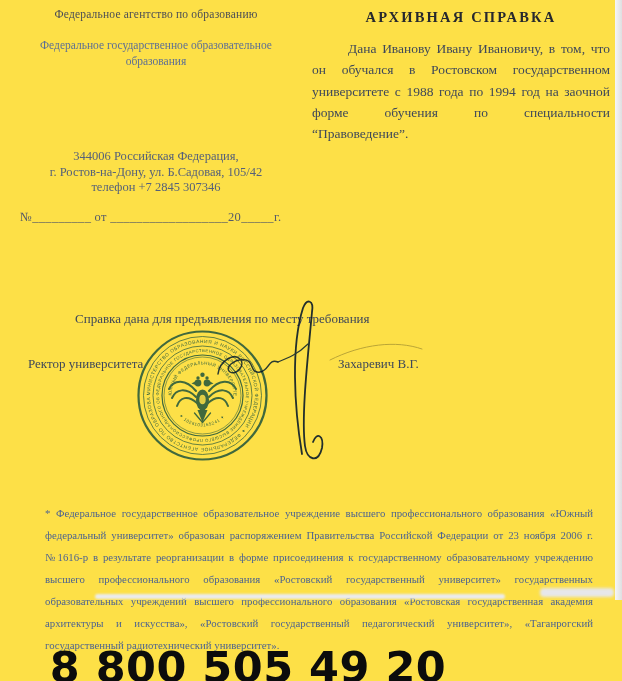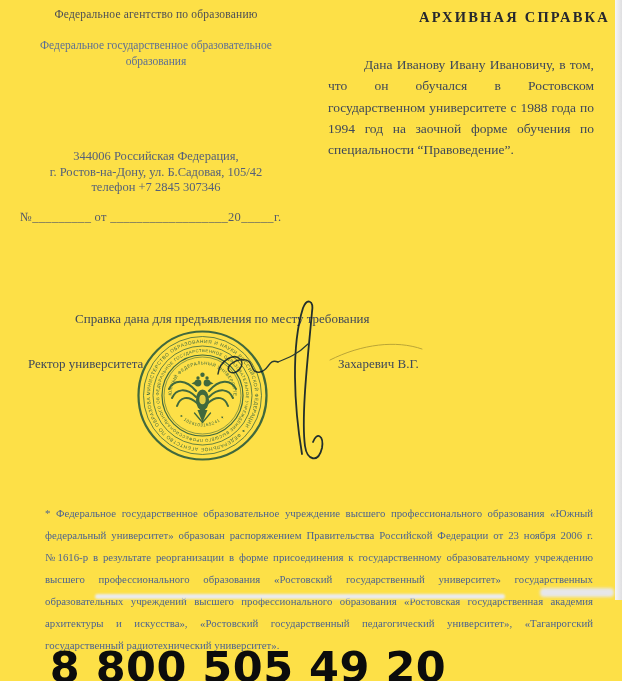--- a/index.html
+++ b/index.html
@@ -28,29 +28,29 @@
     position:absolute;left:15px;top:149px;width:282px;
     text-align:center;font-size:12.5px;line-height:15.5px;color:#566179;
   }
   .num-line{
     position:absolute;left:20px;top:210px;width:290px;
     font-size:12.5px;color:#565b68;letter-spacing:.3px;
   }
   
   .cert-title{
     position:absolute;left:312px;top:9px;width:298px;
-    text-align:right;font-weight:bold;font-size:14.5px;
+    text-align:center;font-weight:bold;font-size:14.5px;
     letter-spacing:2.2px;color:#26282e;
   }
   .cert-body{
     position:absolute;left:312px;top:38px;width:298px;
     font-size:13.5px;line-height:21.3px;color:#3f4859;
   }
   .cert-body p{
-    margin:16px;text-align:justify;text-indent:36px;
+    margin:0;text-align:justify;text-indent:36px;
   }
   
   .purpose{
     position:absolute;left:75px;top:311px;
     font-size:13px;color:#3f4859;
   }
   .sig-position{
     position:absolute;left:28px;top:356px;
     font-size:13px;color:#3f4859;
   }

